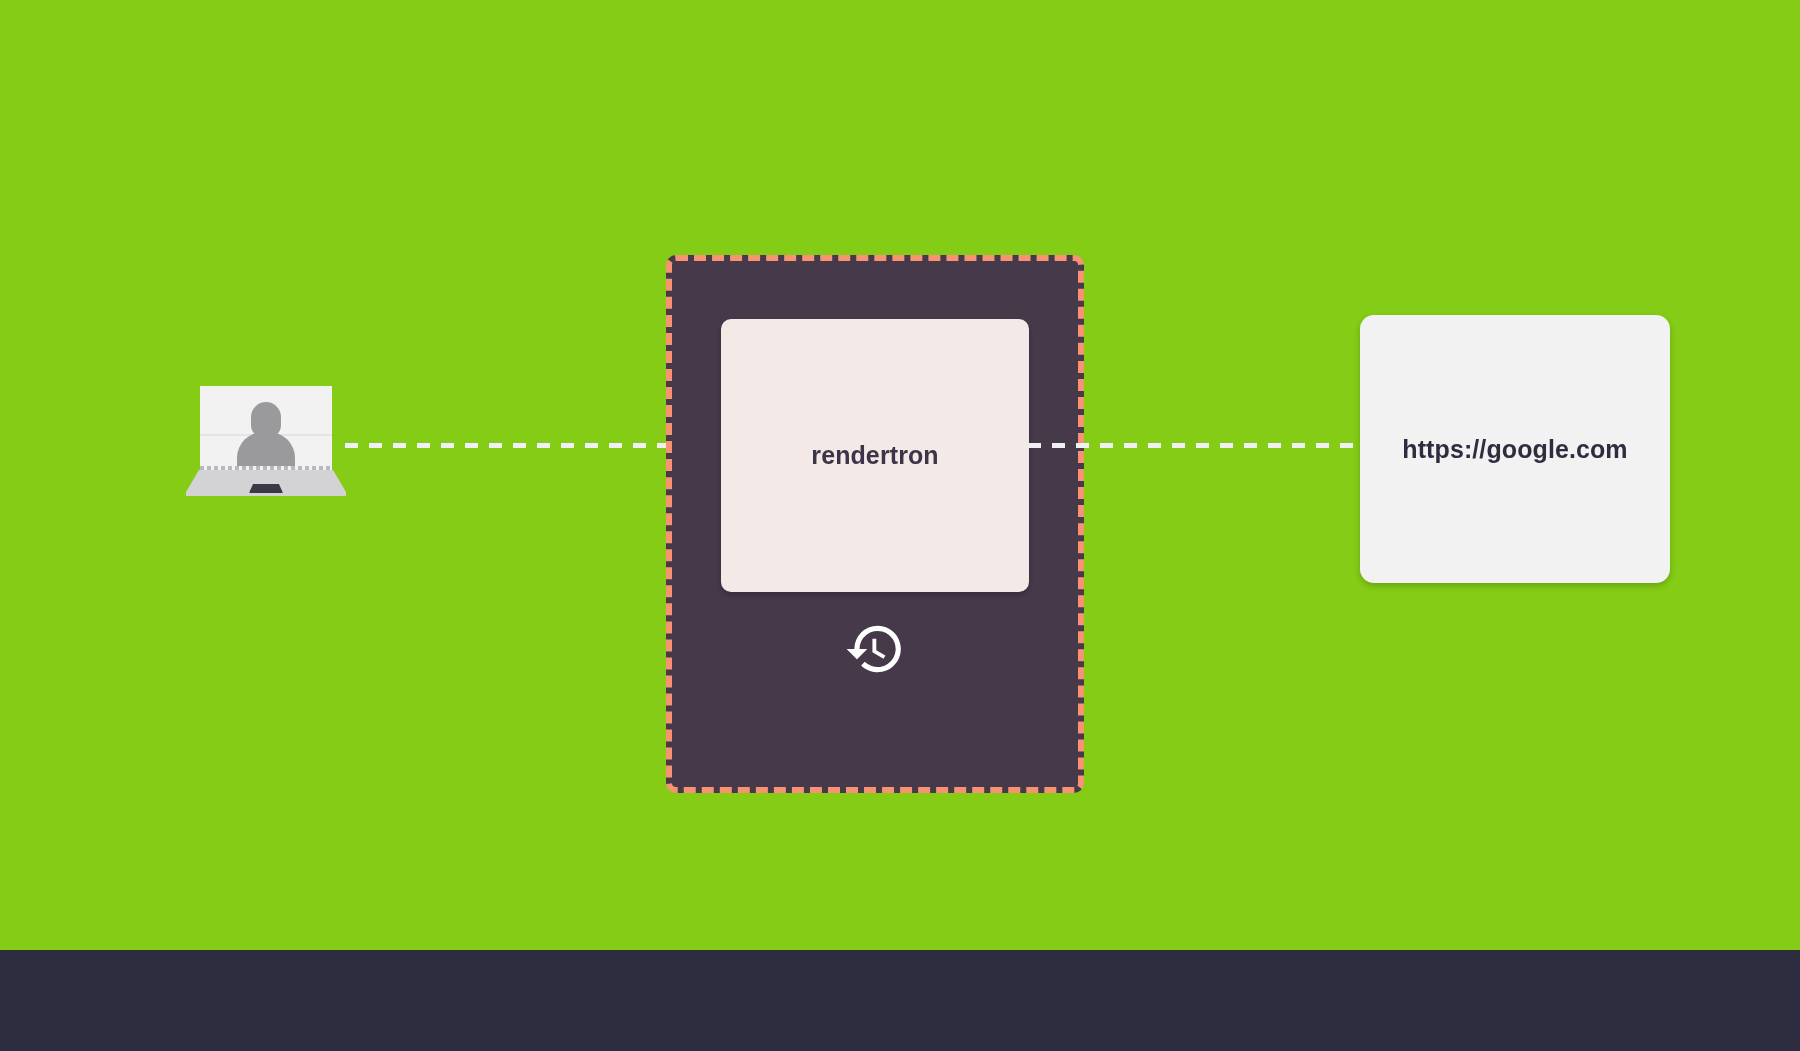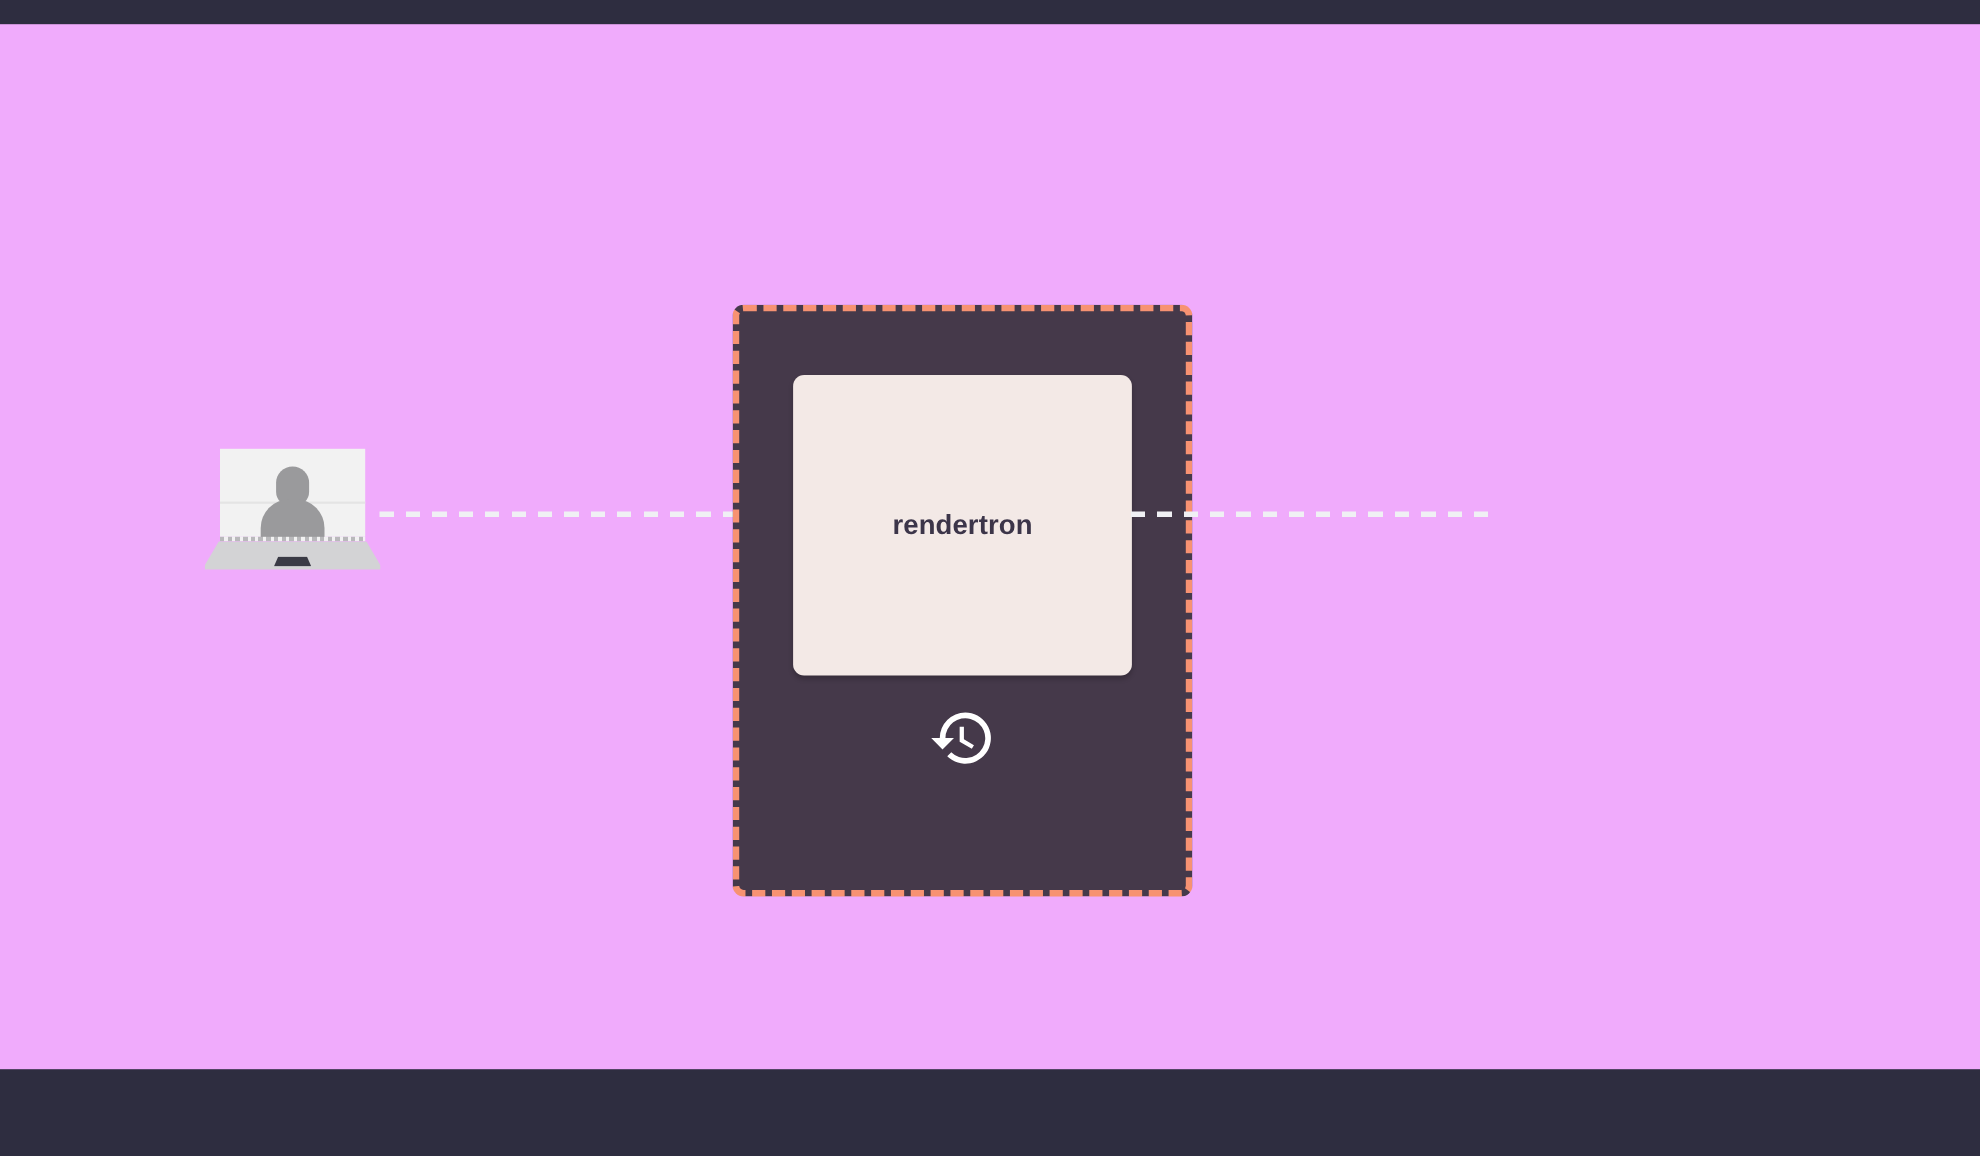--- a/index.html
+++ b/index.html
@@ -12,22 +12,21 @@
     height: 1051px;
     overflow: hidden;
     font-family: "Liberation Sans", sans-serif;
     background: #2e2d40;
   }
 
   #canvas {
     position: relative;
     width: 1800px;
     height: 950px;
-    background: #f0abfc;
-    margin-top: 22px;
+    background: #84cc16;
   }
 
   
   .laptop {
     position: absolute;
     left: 186px;
     top: 386px;
     width: 160px;
     height: 110px;
   }
@@ -223,14 +222,17 @@
 
     <svg class="dr-icon" viewBox="0 0 24 24" aria-hidden="true">
       <path fill="#ffffff" d="M13 3a9 9 0 0 0-9 9H1l3.89 3.89.07.14L9 12H6a7 7 0 1 1 2.05 4.95l-1.42 1.42A9 9 0 1 0 13 3z"></path>
       <path fill="#ffffff" d="M12.5 8H11v5.25l4.28 2.52.75-1.23-3.53-2.1z"></path>
     </svg>
 
   </div>
 
   <div class="conn-line" id="conn-right"></div>
 
+  <div class="site-box">
+    <span class="site-label">https://google.com</span>
+  </div>
 
 </div>
 
 </body></html>

